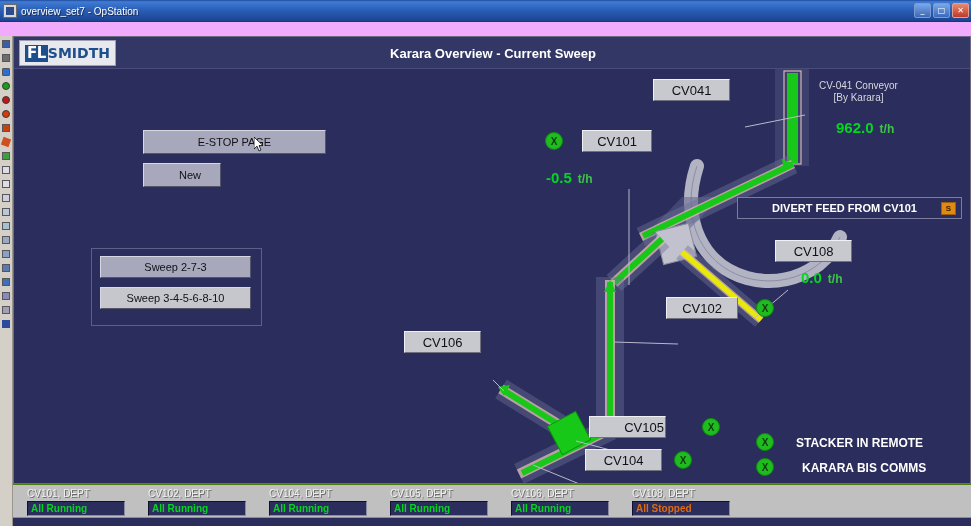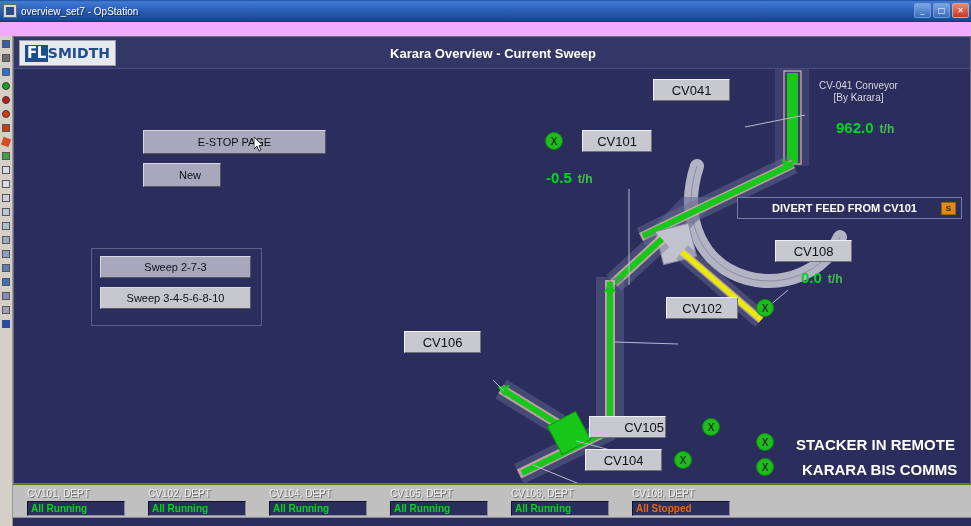--- a/index.html
+++ b/index.html
@@ -150,21 +150,21 @@
 
   
   .xcirc {
     position: absolute; width: 18px; height: 18px; border-radius: 50%;
     background: #1fbb1f; border: 1px solid #0c8c0c;
     color: #103c10; font-size: 10px; font-weight: bold;
     display: flex; align-items: center; justify-content: center;
   }
 
   .status-txt {
-    position: absolute; color: #ffffff; font-size: 15px; font-weight: bold;
+    position: absolute; color: #ffffff; font-size: 12px; font-weight: bold;
     white-space: nowrap;
   }
 
   
   .divert {
     position: absolute; background: #2b2d5c; border: 1px solid #7b7ca0;
     display: flex; align-items: center;
   }
   .divert .dtxt {
     color: #ffffff; font-size: 11px; font-weight: bold; flex: 1; text-align: center;

